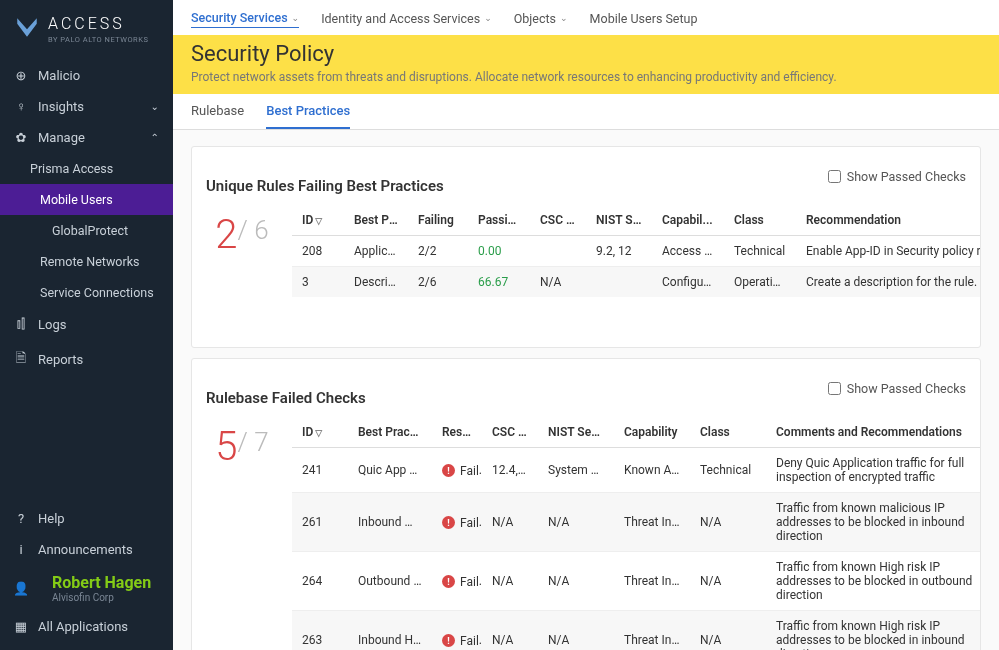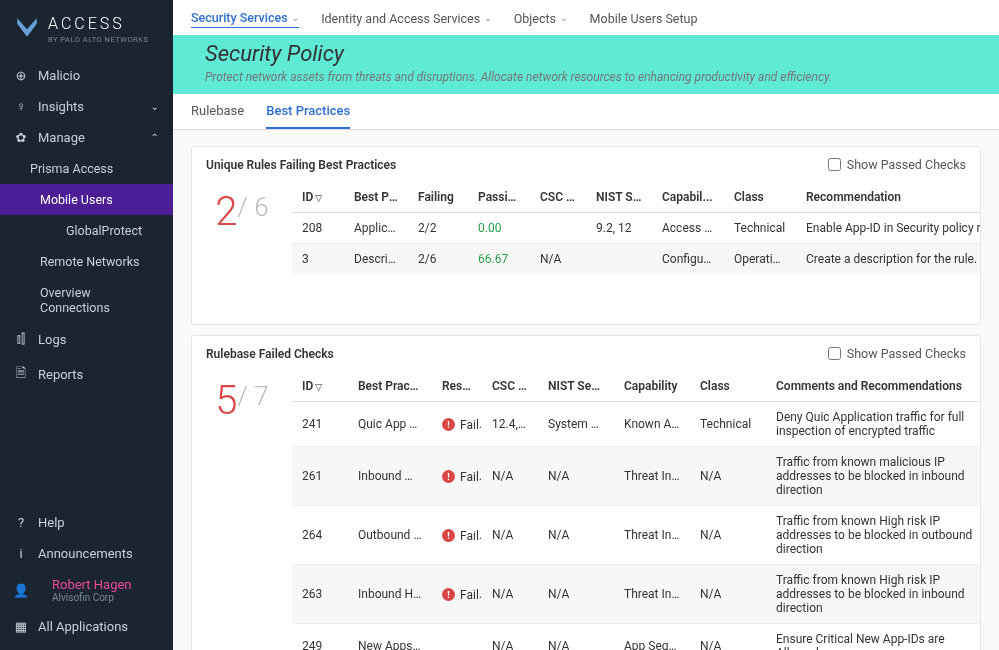--- a/index.html
+++ b/index.html
@@ -11,47 +11,47 @@
   .logo-text { display: flex; flex-direction: column; }
   .logo-title { font-size: 16px; letter-spacing: 3px; color: #fff; font-weight: 300; }
   .logo-sub { font-size: 7.5px; color: #7a8694; letter-spacing: 0.5px; margin-top: 2px; }
   .nav { list-style: none; margin-top: 8px; flex: 1; }
   .nav-item { display: flex; align-items: center; padding: 8px 14px; gap: 10px; cursor: pointer; font-size: 13px; color: #c8d0d8; position: relative; }
   .nav-item .chev { margin-left: auto; font-size: 10px; }
   .nav-sub { list-style: none; }
   .nav-sub .nav-item { padding-left: 30px; font-size: 12.5px; }
   .nav-sub2 { list-style: none; }
   .nav-sub2 .nav-item { padding-left: 40px; font-size: 12.5px; background: transparent; }
-  .nav-sub3 { list-style: none; padding-left: 14px; }
+  .nav-sub3 { list-style: none; }
   .nav-sub3 .nav-item { padding-left: 52px; font-size: 12.5px; }
   .nav-item.active { background: #4c1d95; color: #fff; }
   .bottom-nav { list-style: none; padding-bottom: 8px; }
   .bottom-nav .nav-item { font-size: 13px; }
   .user-block { padding-left: 14px; display:flex; flex-direction: column;}
-  .user-name { color: #ec4899; font-size: 13px; font-weight:400;}
+  .user-name { color: #84cc16; font-size: 16px; font-weight:700;}
   .user-org { font-size: 10px; color: #7a8694;}
   .icon { width:14px; display:inline-flex; justify-content:center;}
   
   .main { flex: 1; background: #fafafa; overflow-y: auto; height: 100%; }
   .topbar { display: flex; align-items: center; padding: 10px 18px 6px 18px; gap: 18px; background:#fff; border-bottom:1px solid transparent;}
   .topnav { display:flex; gap:22px; font-size:12.5px; color:#555; }
   .topnav-item { display:flex; align-items:center; gap:4px; cursor:pointer; padding-bottom:2px;}
   .topnav-item.active { color:#2f6fd0; border-bottom: 1px solid #2f6fd0; font-weight:500; }
   .push-config { margin-left:auto; border:1px solid #cdd6e0; border-radius:3px; padding:5px 28px 5px 14px; font-size:12.5px; color:#2f6fd0; background:#fff; cursor:pointer; position:relative;}
   .push-config::after { content:"▾"; position:absolute; right:8px; font-size:10px; color:#888;}
-  .page-header { padding: 6px 18px 10px 32px; background:#5eead4;font-style:italic;}
+  .page-header { padding: 6px 18px 10px 18px; background:#fde047;}
   .page-title { font-size: 22px; font-weight: 400; color:#333; margin-bottom:4px;}
   .page-sub { font-size: 12px; color: #777; }
   .subtabs { display:flex; gap:22px; border-bottom:1px solid #ddd; padding:0 18px; background:#fff;}
   .subtab { padding:9px 0; font-size:13px; color:#555; cursor:pointer; border-bottom:2px solid transparent;}
   .subtab.active { color:#2f6fd0; border-bottom-color:#2f6fd0; font-weight:500;}
   .content { padding: 6px 0 18px 0; }
   .panel { background:#fff; border:1px solid #e6e6e6; border-radius:3px; margin:10px 18px; padding:0; }
   .panel-header { display:flex; align-items:center; padding:10px 14px; }
-  .panel-title { font-size:12px; font-weight:600; color:#333;}
+  .panel-title { font-size:15px; font-weight:600; color:#333;margin-top:20px;}
   .show-passed { margin-left:auto; display:flex; align-items:center; gap:6px; font-size:12.5px; color:#555;}
   .show-passed input { width:13px; height:13px;}
   .panel-body { display:flex; align-items:stretch; }
   .bignum-cell { width:100px; display:flex; align-items:flex-start; justify-content:center; padding-top:10px; }
   .bignum { font-size: 40px; font-weight:300; color:#d94646; line-height:1;}
   .denom { font-size: 26px; color:#bbb; font-weight:300; }
   .tbl-wrap { flex:1; overflow:hidden; }
   table { width:100%; border-collapse:collapse; table-layout:fixed; }
   th, td { text-align:left; font-size:12px; padding:8px 10px; overflow:hidden; text-overflow:ellipsis; white-space:nowrap; border-top:1px solid #eee;}
   th { font-weight:600; color:#333; border-top:none; border-bottom:1px solid #ddd;}
@@ -104,21 +104,21 @@
           </li>
         <ul class="nav-sub3">
           <li class="nav-item">
               <span>GlobalProtect</span>
             </li>
         </ul>
         <li class="nav-item">
             <span>Remote Networks</span>
           </li>
         <li class="nav-item">
-            <span>Overview Connections</span>
+            <span>Service Connections</span>
           </li>
       </ul>
     </ul>
     <li class="nav-item">
         <span class="icon">⫾⫿</span>
         <span>Logs</span>
       </li>
     <li class="nav-item">
         <span class="icon">🗎</span>
         <span>Reports</span>

